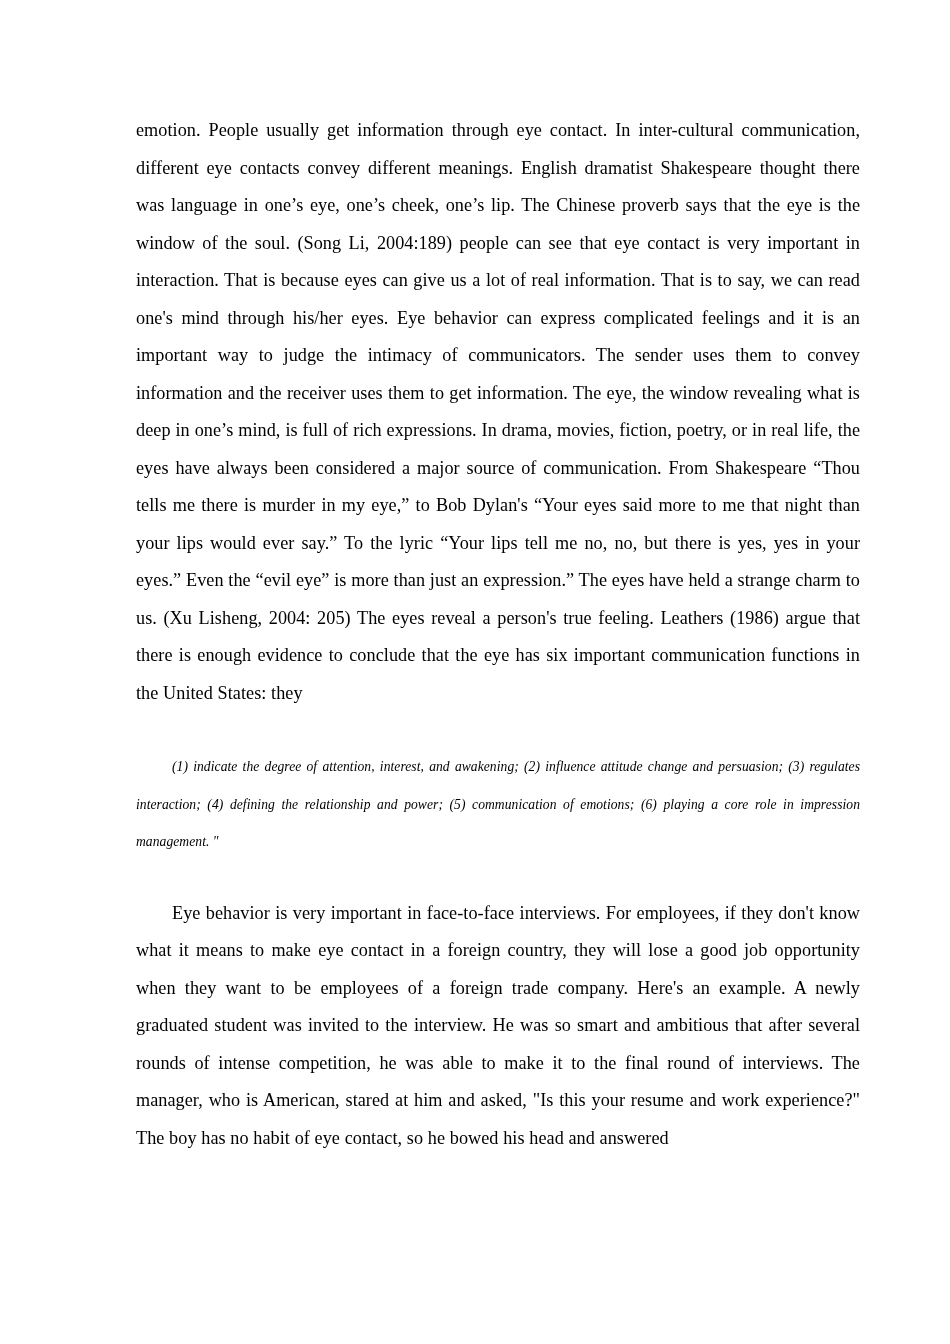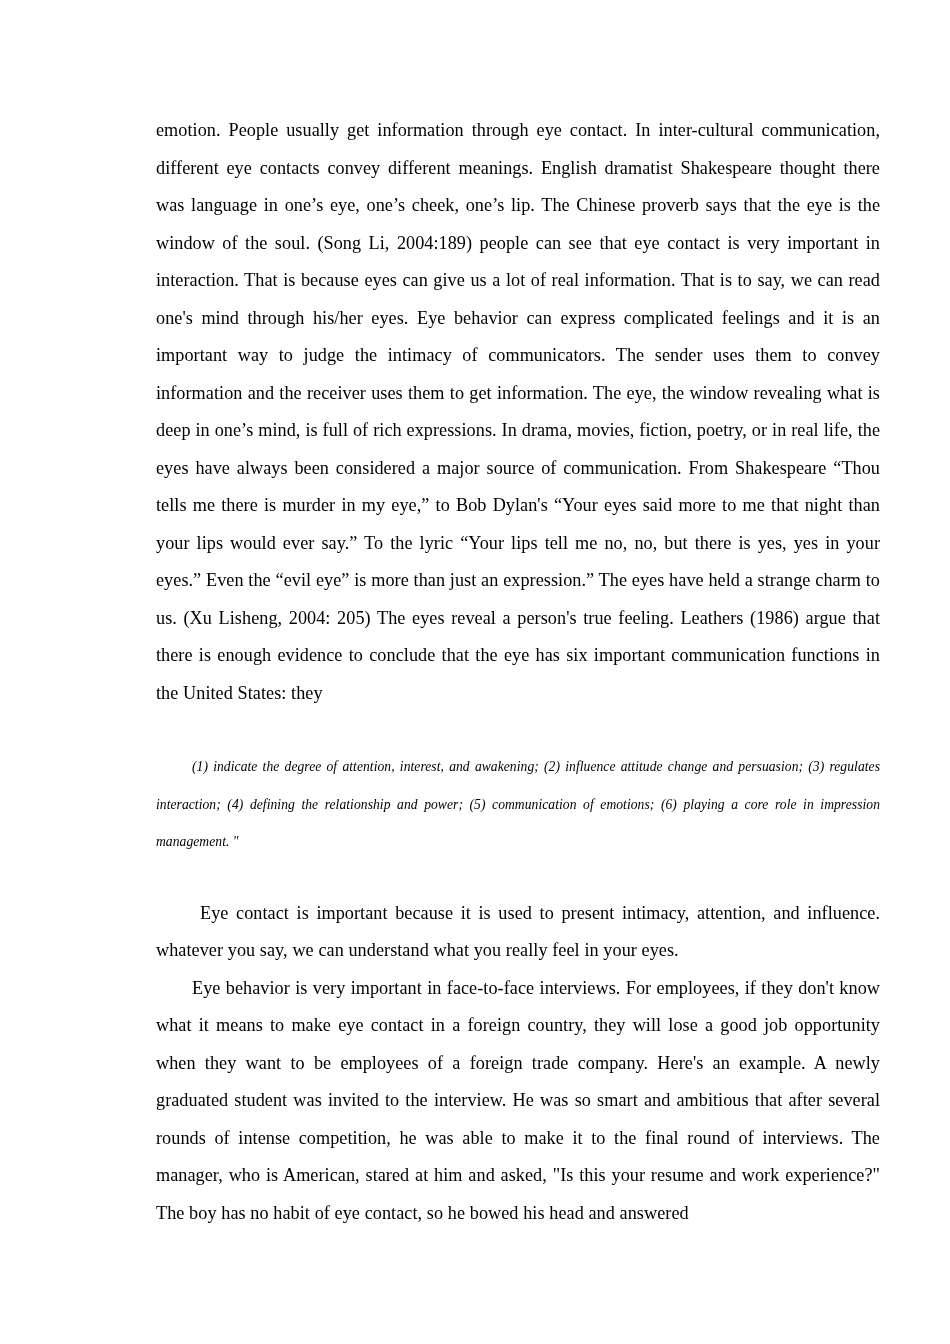--- a/index.html
+++ b/index.html
@@ -18,21 +18,20 @@
   .page {
     position: relative;
     width: 950px;
     height: 1344px;
     background: #ffffff;
     box-sizing: border-box;
     padding: 112px 90px 0 136px;
   }
   .body-col {
     width: 724px;
-    margin-left: 20px;
   }
   
   p.para {
     margin: 0;
     font-size: 18.2px;
     line-height: 37.5px;
     text-align: justify;
     text-justify: inter-word;
     letter-spacing: 0.05px;
     word-spacing: 0.1px;
@@ -70,18 +69,17 @@
   <div class="body-col">
 
     <p class="para cont">emotion. People usually get information through eye contact. In inter-cultural communication, different eye contacts convey different meanings. English dramatist Shakespeare thought there was language in one’s eye, one’s cheek, one’s lip. The Chinese proverb says that the eye is the window of the soul. (Song Li, 2004:189) people can see that eye contact is very important in interaction. That is because eyes can give us a lot of real information. That is to say, we can read one's mind through his/her eyes. Eye behavior can express complicated feelings and it is an important way to judge the intimacy of communicators. The sender uses them to convey information and the receiver uses them to get information. The eye, the window revealing what is deep in one’s mind, is full of rich expressions. In drama, movies, fiction, poetry, or in real life, the eyes have always been considered a major source of communication. From Shakespeare “Thou tells me there is murder in my eye,” to Bob Dylan's “Your eyes said more to me that night than your lips would ever say.” To the lyric “Your lips tell me no, no, but there is yes, yes in your eyes.” Even the “evil eye” is more than just an expression.” The eyes have held a strange charm to us. (Xu Lisheng, 2004: 205) The eyes reveal a person's true feeling. Leathers (1986) argue that there is enough evidence to conclude that the eye has six important communication functions in the United States: they</p>
 
     <div class="gap-before-quote"></div>
 
     <p class="quote-block">(1) indicate the degree of attention, interest, and awakening; (2) influence attitude change and persuasion; (3) regulates interaction; (4) defining the relationship and power; (5) communication of emotions; (6) playing a core role in impression management. "</p>
 
     <div class="gap-after-quote"></div>
 
-    <p class="para indent-lg">Eye contact is important because it is used to present intimacy, attention, and influence. whatever you say, we can understand what you really feel in your eyes.</p>
 
     <p class="para indent-sm">Eye behavior is very important in face-to-face interviews. For employees, if they don't know what it means to make eye contact in a foreign country, they will lose a good job opportunity when they want to be employees of a foreign trade company. Here's an example. A newly graduated student was invited to the interview. He was so smart and ambitious that after several rounds of intense competition, he was able to make it to the final round of interviews. The manager, who is American, stared at him and asked, "Is this your resume and work experience?" The boy has no habit of eye contact, so he bowed his head and answered</p>
 
   </div>
 </div>
 
 </body></html>

